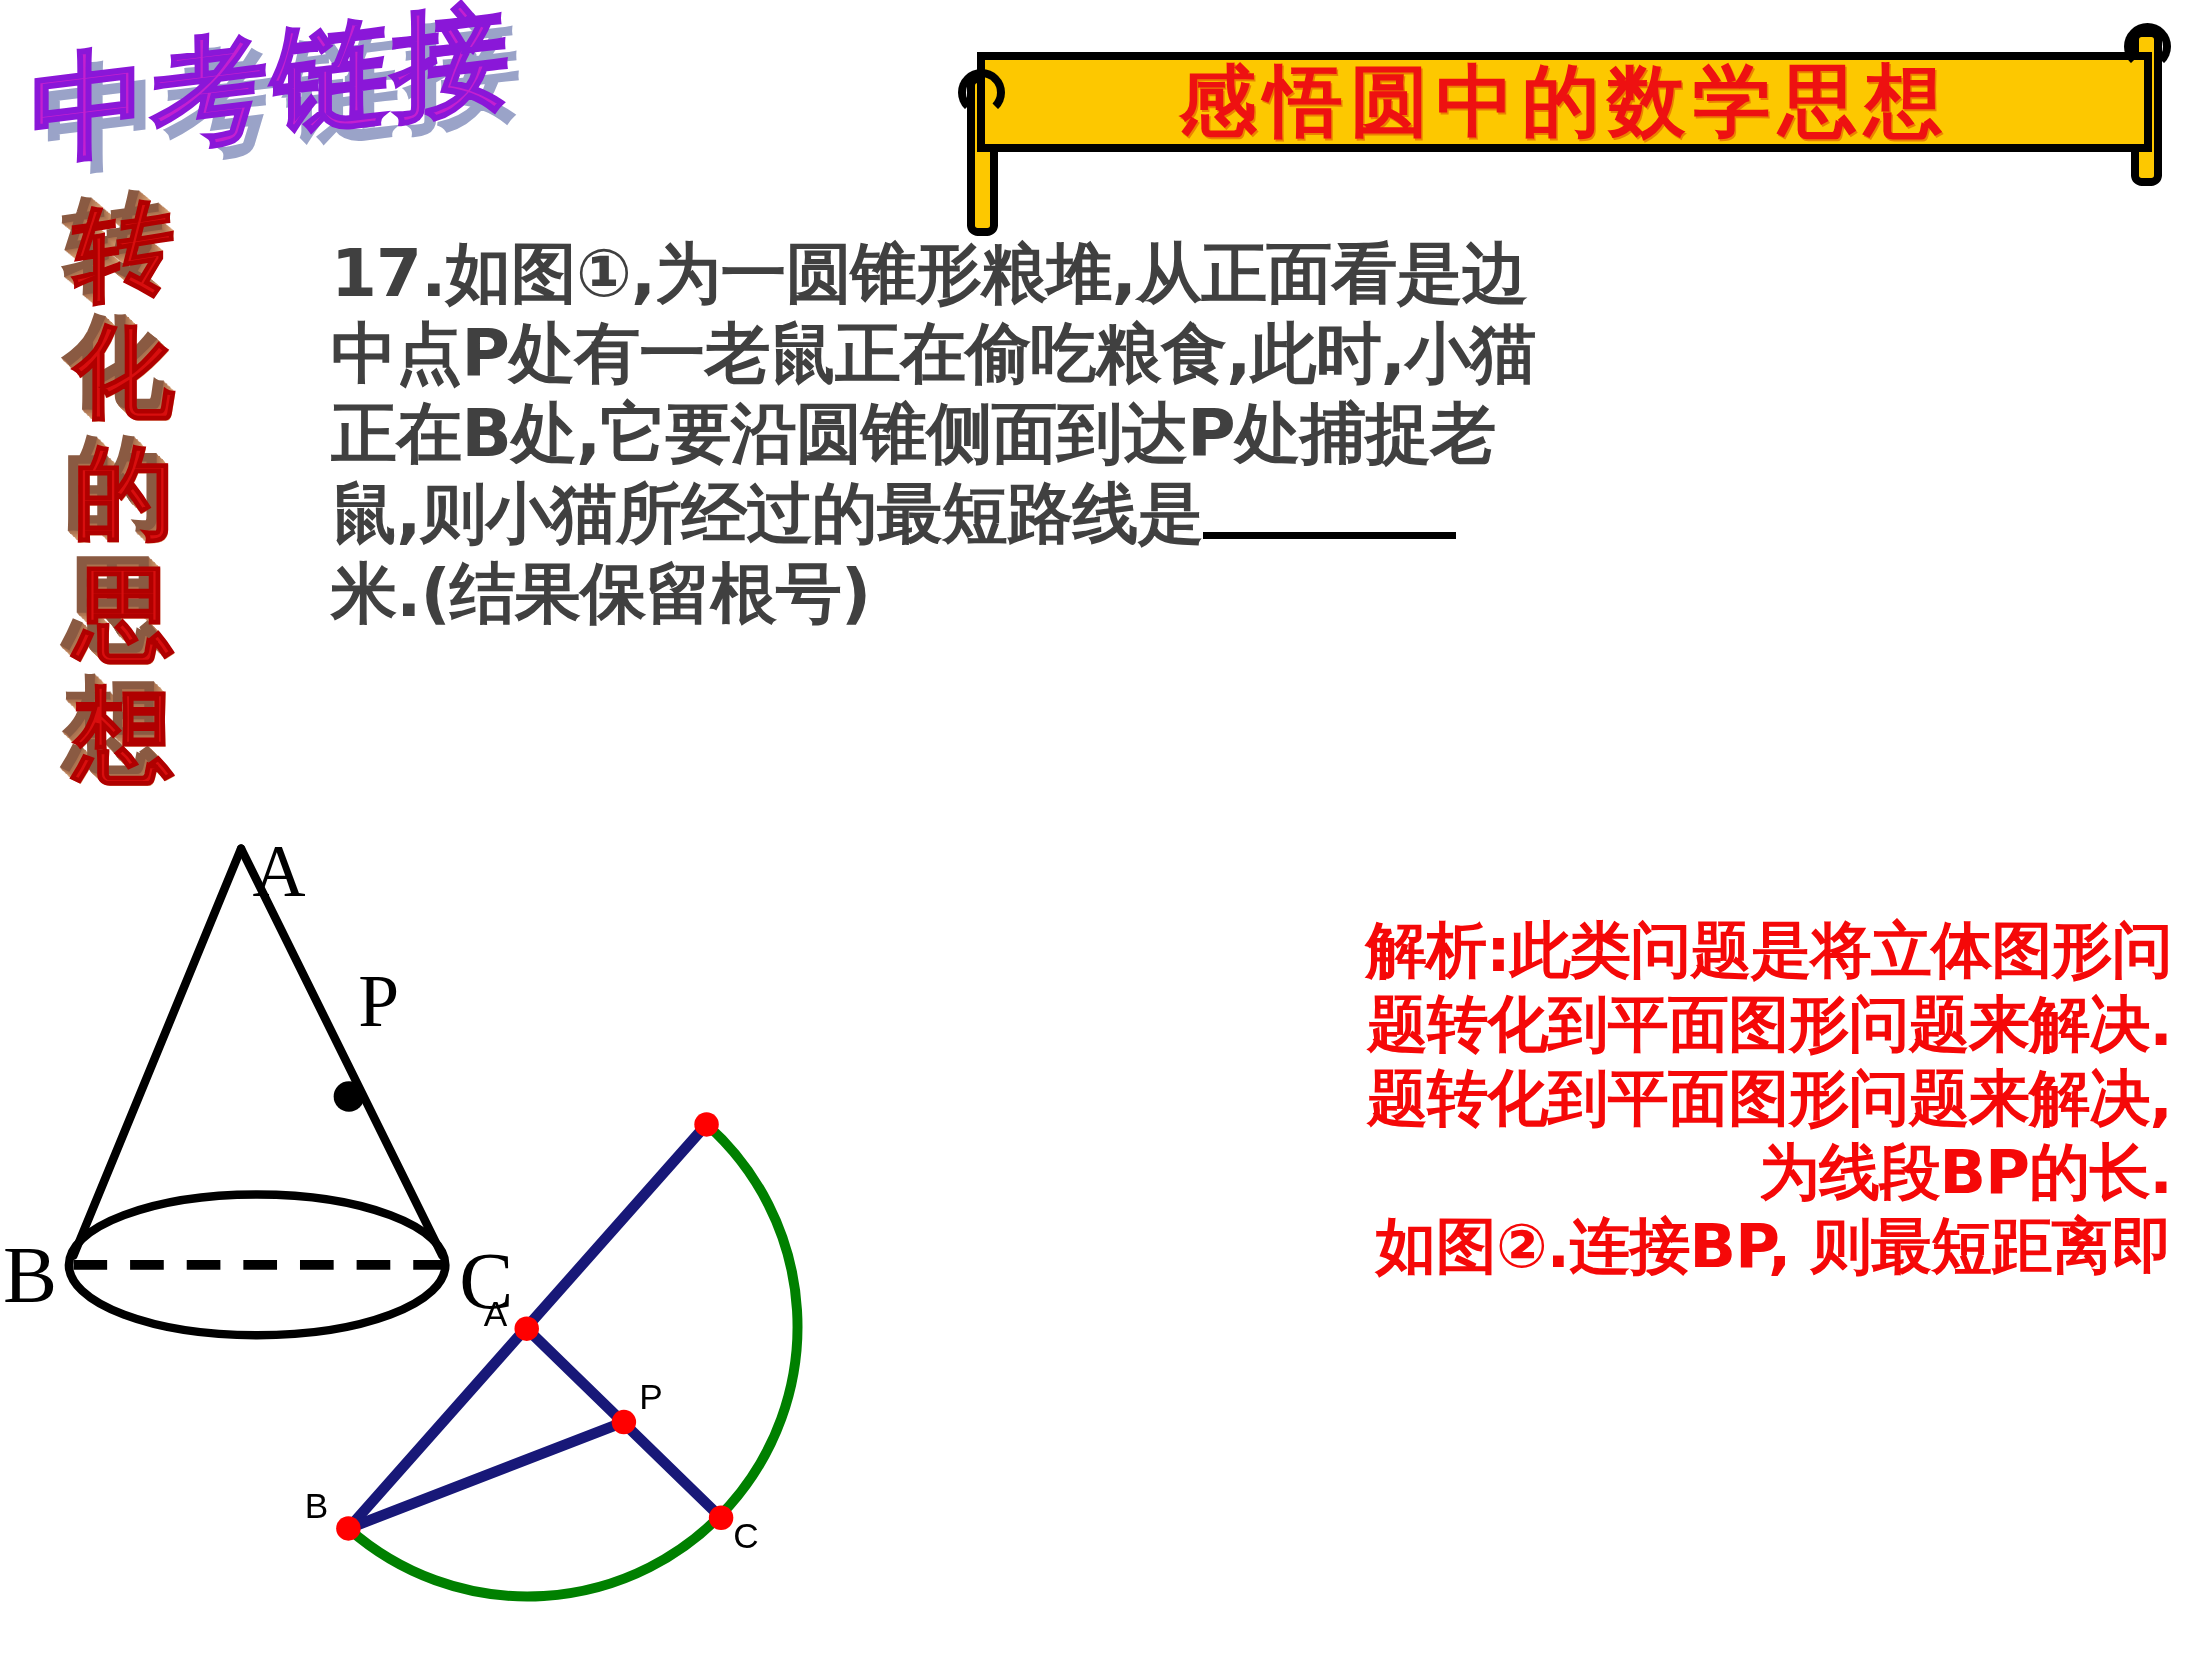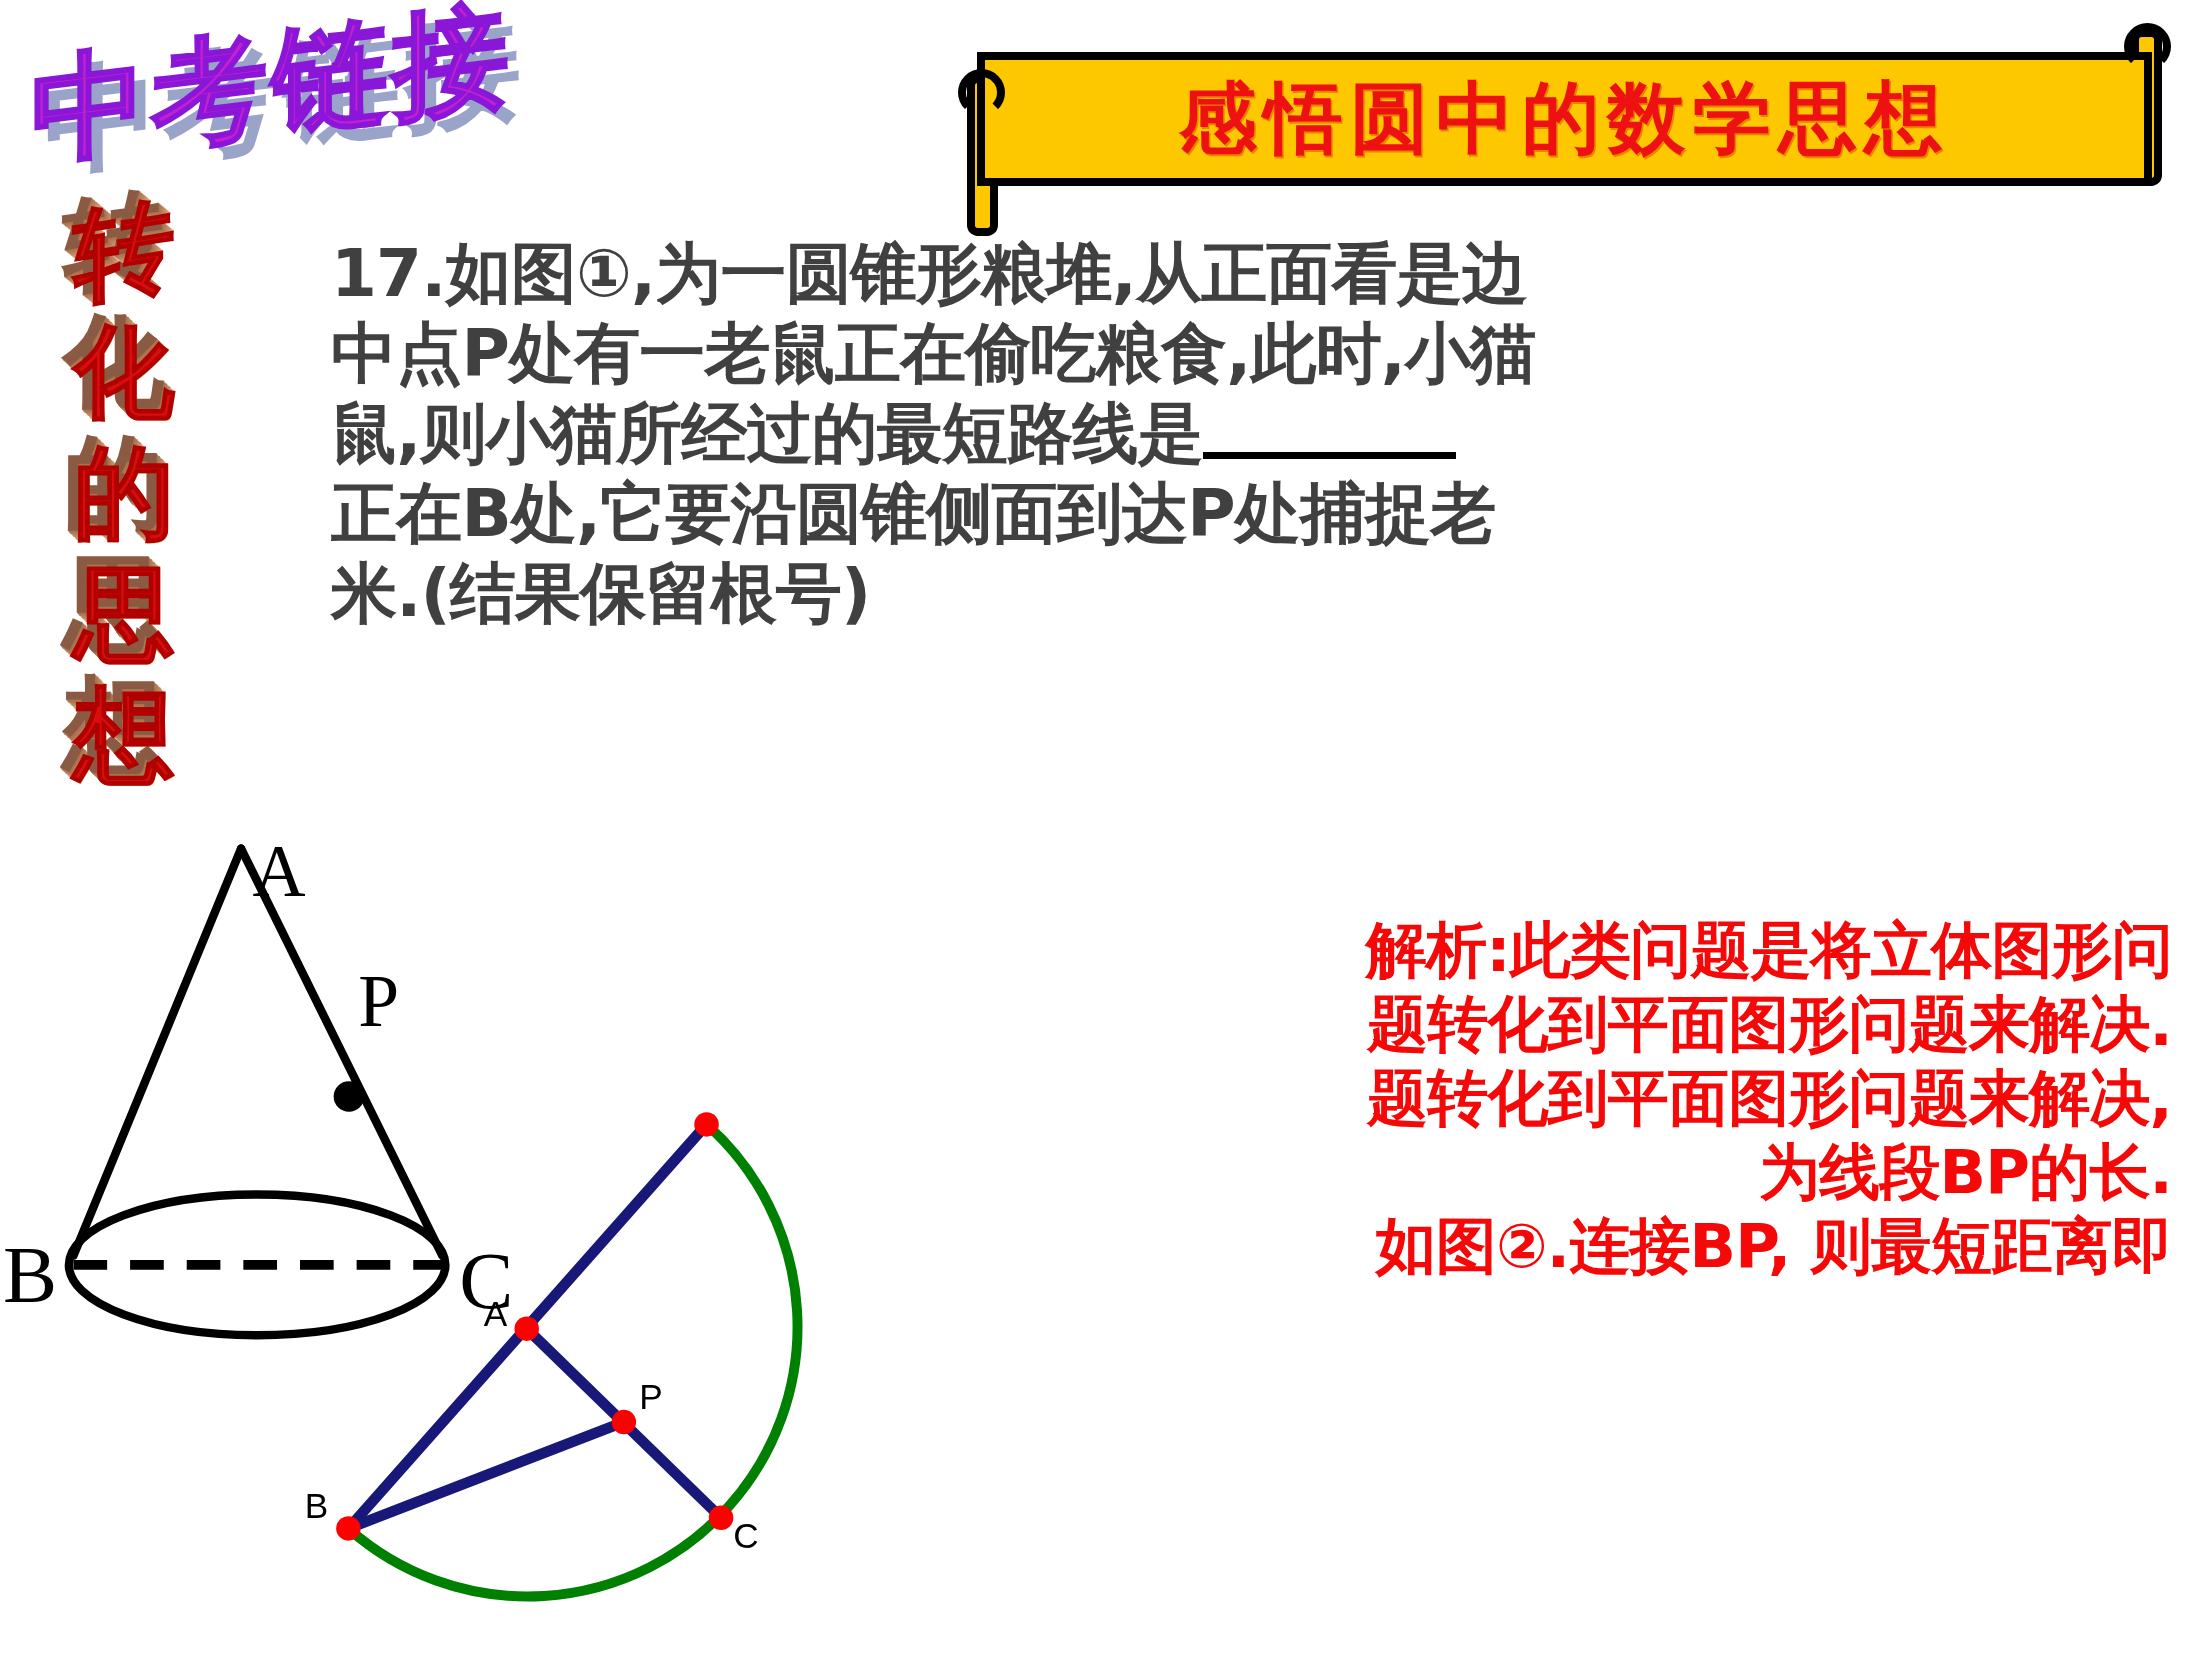--- a/index.html
+++ b/index.html
@@ -101,21 +101,21 @@
     left: 956px;
     top: 52px;
     width: 1217px;
     height: 121px;
   }
   .scroll-banner .sb-body {
     position: absolute;
     left: 21.4px;
     top: 0;
     right: 21.4px;
-    height: 134px;
+    height: 100px;
     background: #fdc800;
     border: 8.4px solid #000000;
     box-sizing: border-box;
     display: flex;
     align-items: center;
     justify-content: center;
   }
   .scroll-banner .sb-text {
     font-family: "DejaVu Sans", sans-serif;
     font-size: 78px;
@@ -263,22 +263,22 @@
   <div class="sb-body">
     <span class="sb-text">感悟圆中的数学思想</span>
   </div>
   <div class="sb-curl left"></div>
   <div class="sb-curl right"></div>
 </div>
 
 <div class="problem-text">
   <div class="p-line">17.如图①,为一圆锥形粮堆,从正面看是边</div>
   <div class="p-line">中点P处有一老鼠正在偷吃粮食,此时,小猫</div>
+  <div class="p-line">正在B处,它要沿圆锥侧面到达P处捕捉老</div>
   <div class="p-line"><span>鼠,则小猫所经过的最短路线是</span><span class="blank-fill"></span></div>
-  <div class="p-line">正在B处,它要沿圆锥侧面到达P处捕捉老</div>
   <div class="p-line">米.(结果保留根号)</div>
 </div>
 
 <div class="explanation">
   <div class="e-line">解析:此类问题是将立体图形问</div>
   <div class="e-line">题转化到平面图形问题来解决.</div>
   <div class="e-line">题转化到平面图形问题来解决,</div>
   <div class="e-line indent">为线段BP的长.</div>
   <div class="e-line">如图②.连接BP, 则最短距离即</div>
 </div>

